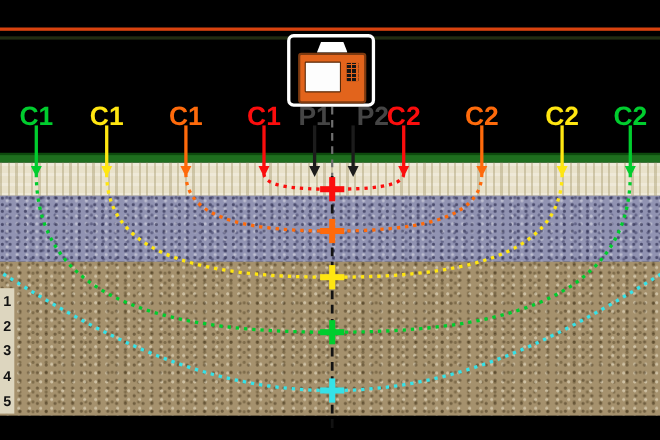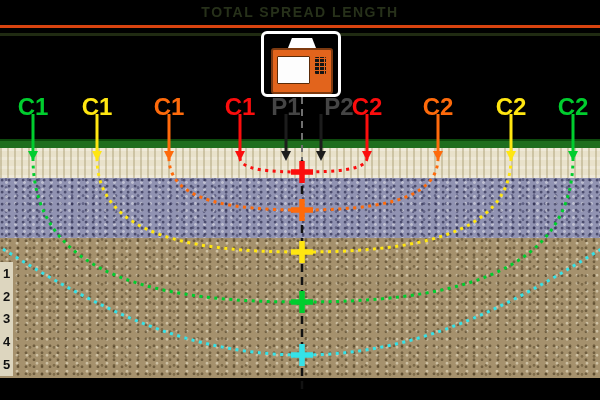--- a/index.html
+++ b/index.html
@@ -48,21 +48,20 @@
   .elabel{position:absolute;top:93px;transform:translateX(-50%);
           font-size:24px;font-weight:900;letter-spacing:0px;}
   
   .overlay{position:absolute;left:0;top:0;width:600px;height:400px;}
 </style>
 </head>
 <body>
 
 <div class="stage">
 
-  <div class="title">TOTAL SPREAD LENGTH</div>
   <div class="spread-line" style="background: rgb(216, 67, 15);"></div>
   <div class="spread-line2" style="background: rgb(32, 43, 18);"></div>
 
   <div class="layer layer-grass" style="background-color: rgb(30, 110, 30);"></div>
   <div class="layer layer-topsoil" style="background-color: rgb(233, 226, 203);"></div>
   <div class="layer layer-mid" style="background-color: rgb(145, 147, 178);"></div>
   <div class="layer layer-deep" style="background-color: rgb(165, 145, 109);"></div>
   <div class="layer layer-bottom" style="background-color: rgb(0, 0, 0);"></div>
 
   <div class="depth-scale">

